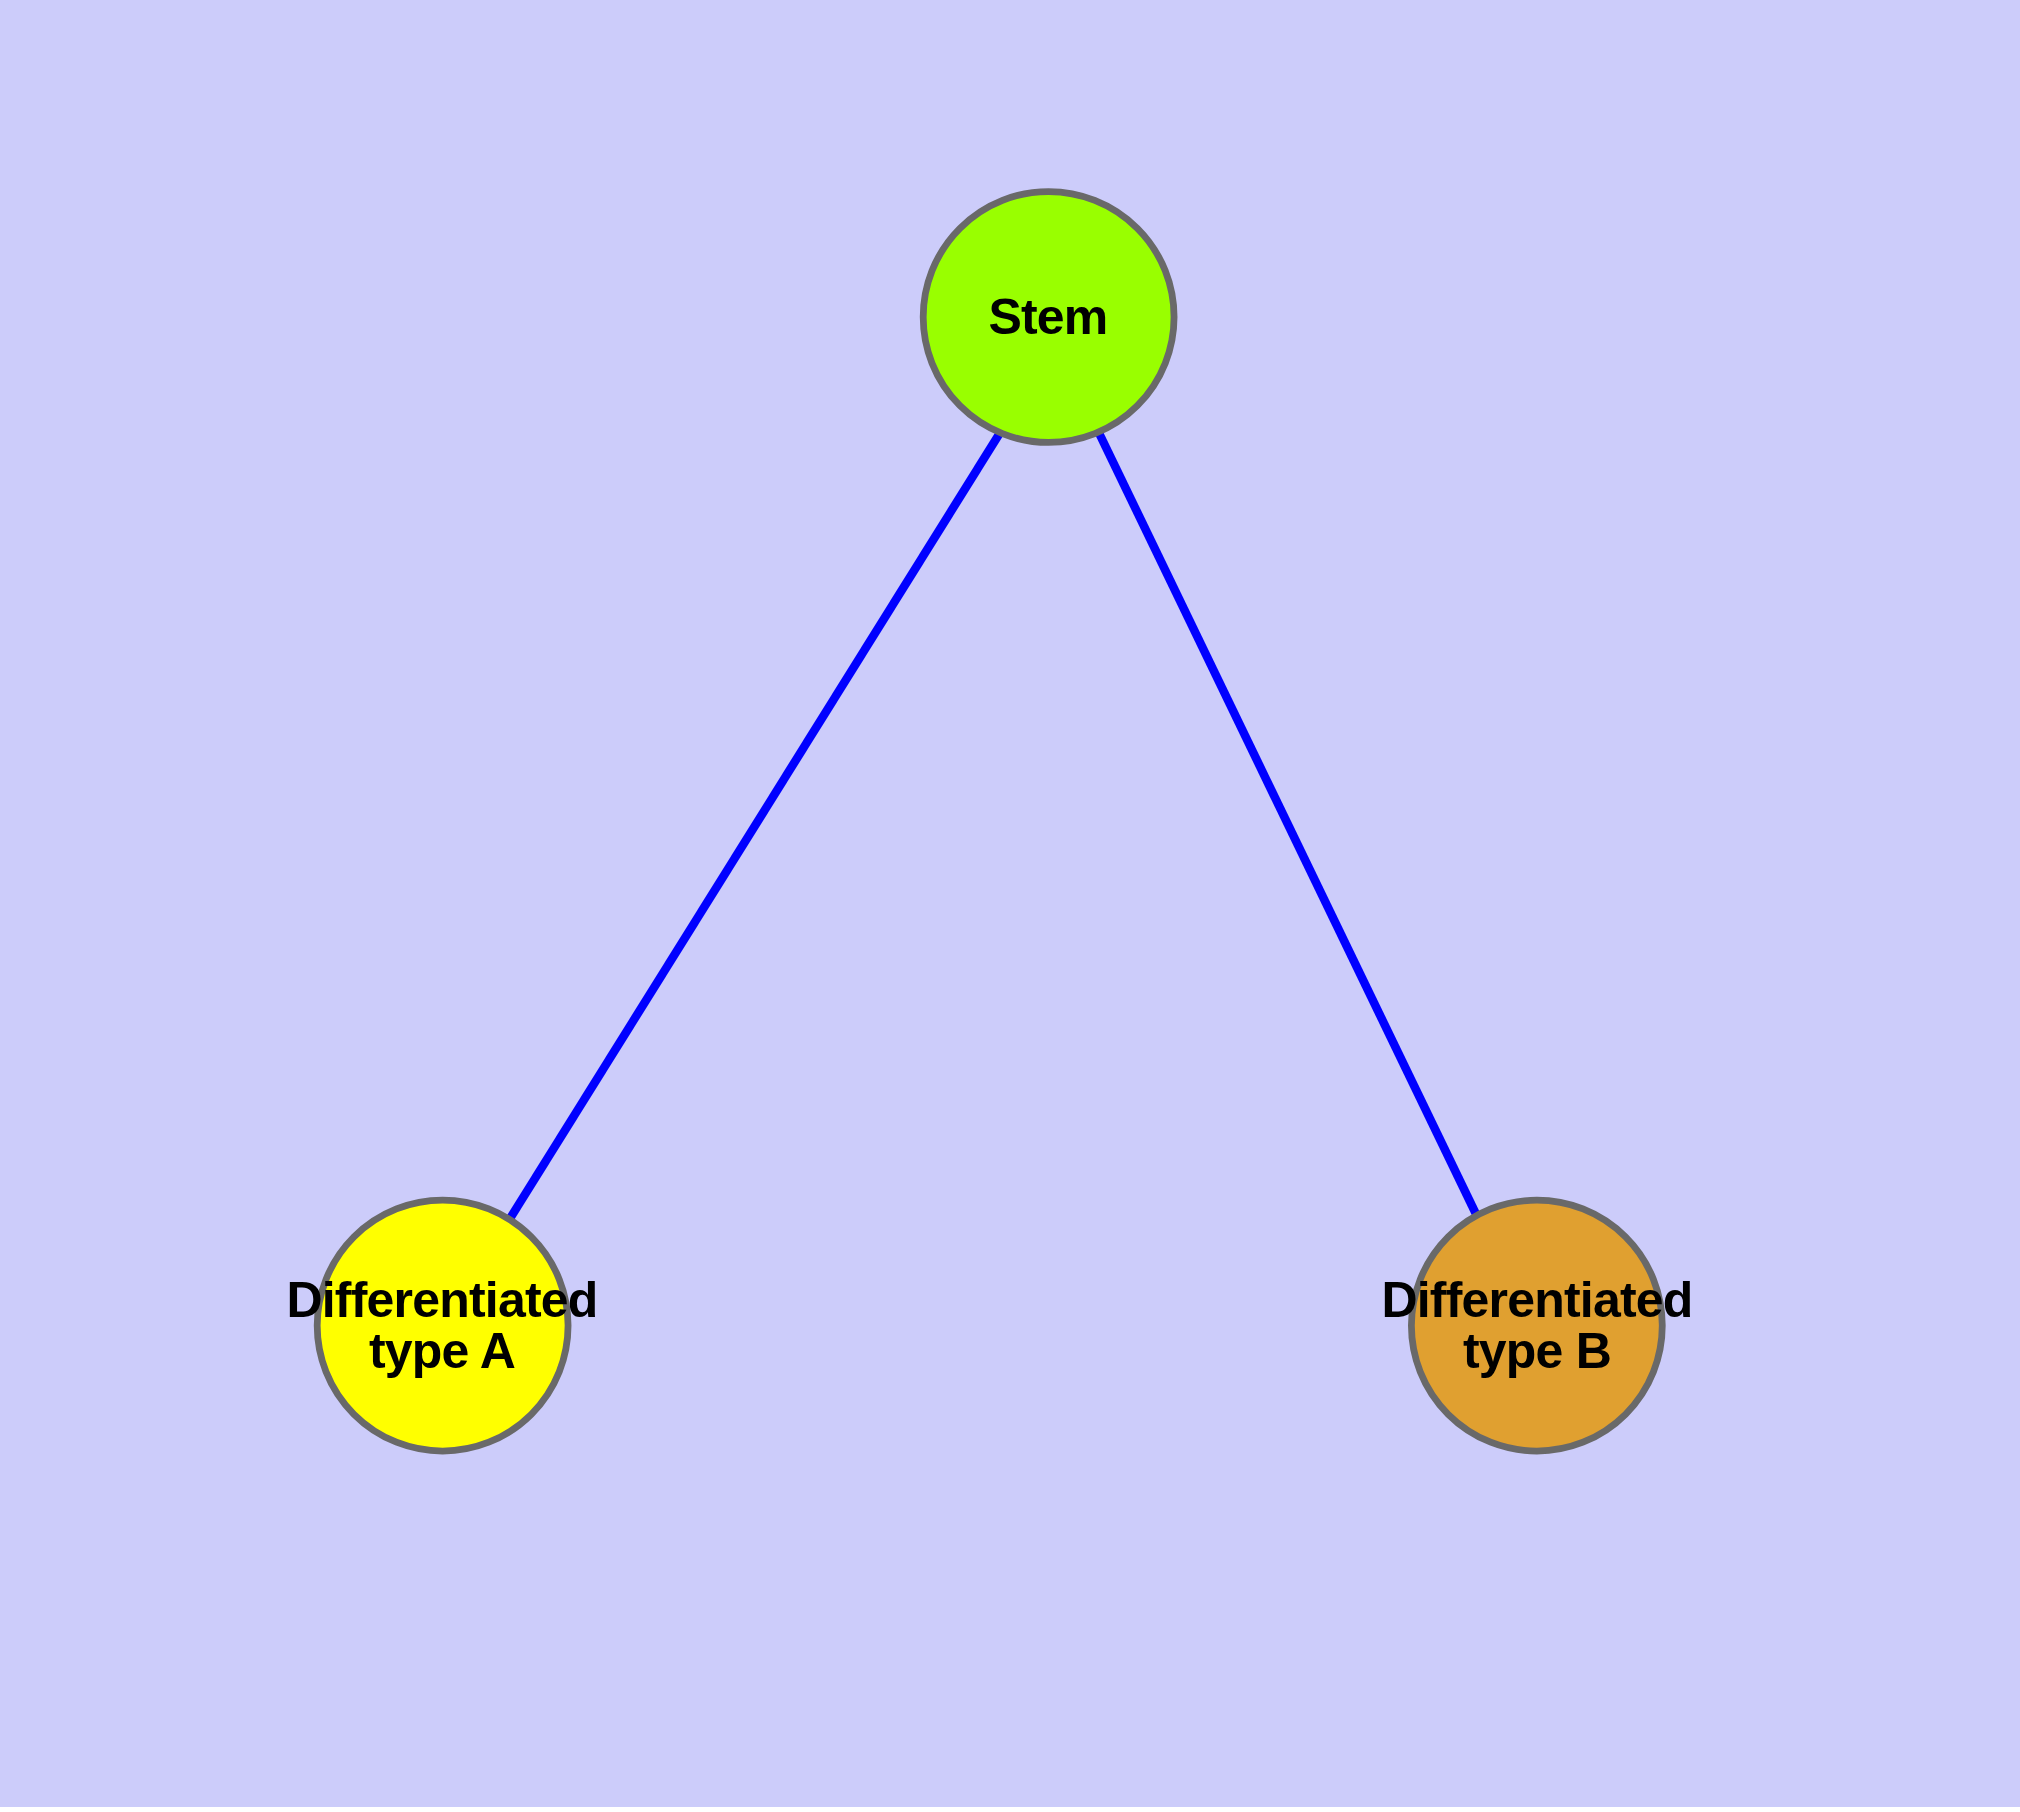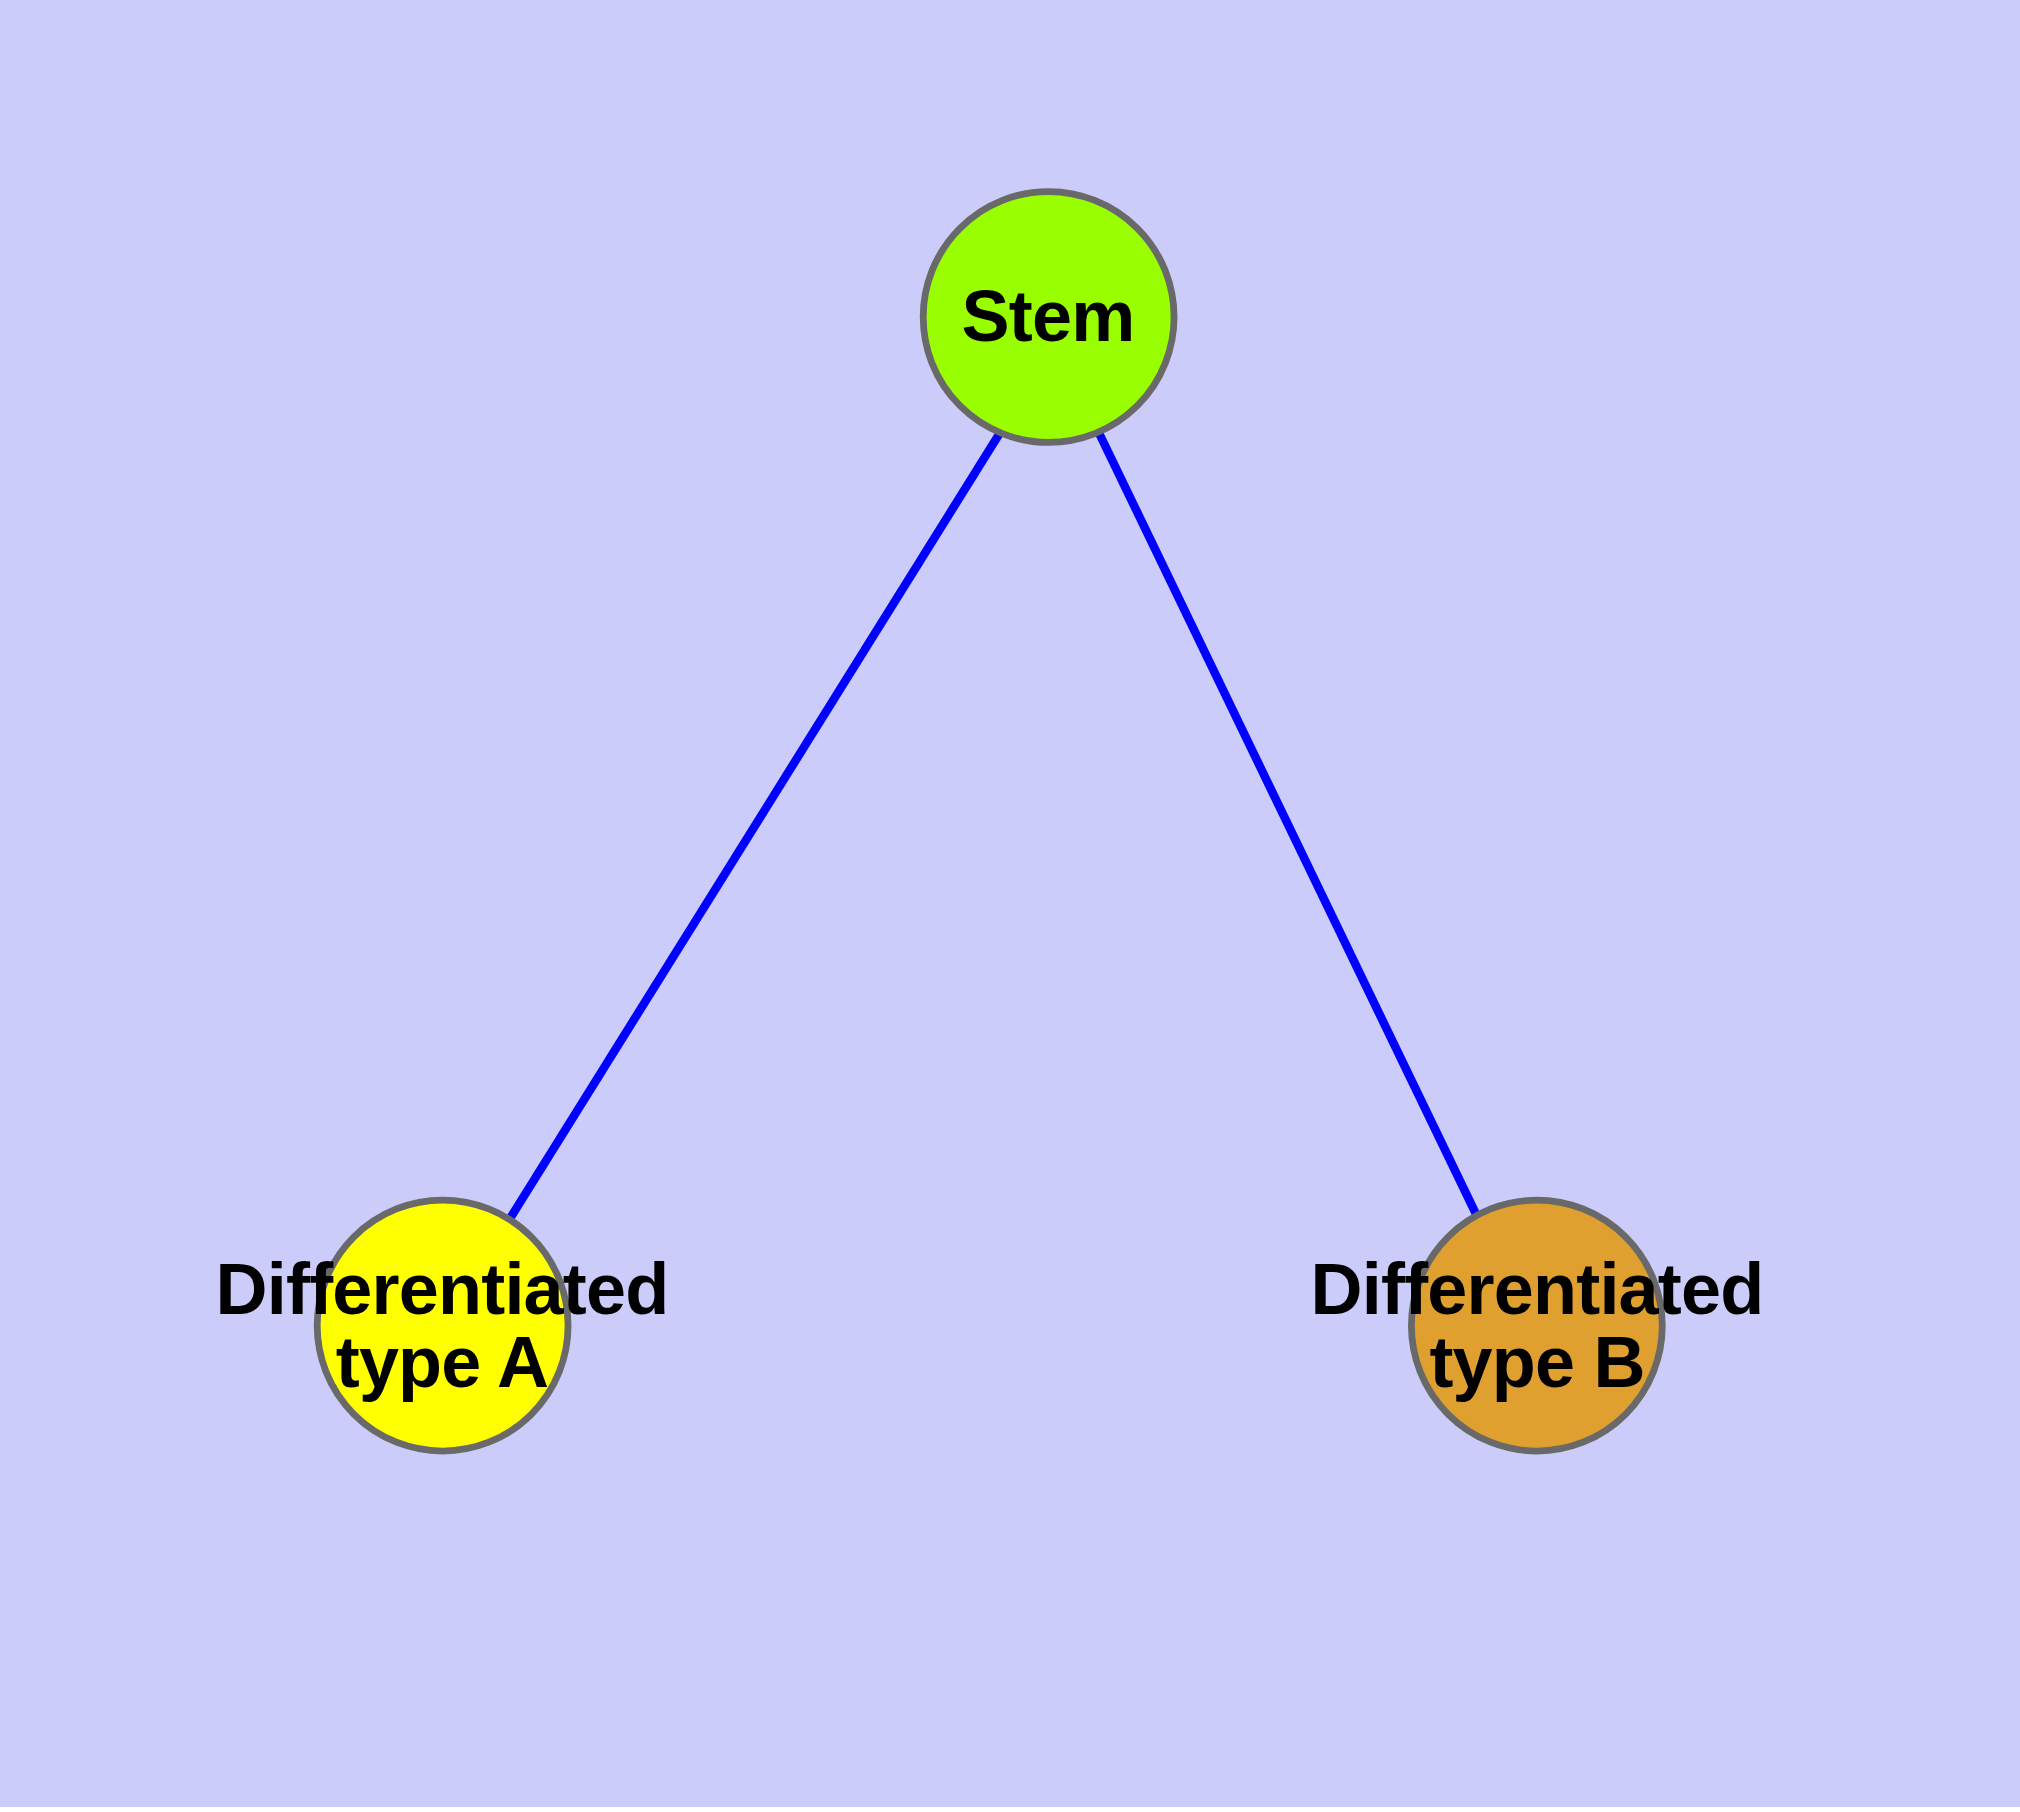--- a/index.html
+++ b/index.html
@@ -42,21 +42,21 @@
   }
   .node-circle {
     stroke: #696969;
     stroke-width: 8;
   }
   .node-label {
     position: absolute;
     color: #000000;
     font-family: "Liberation Sans", sans-serif;
     font-weight: bold;
-    font-size: 72px;
+    font-size: 50px;
     line-height: 1.02;
     text-align: center;
     white-space: pre;
     pointer-events: none;
     transform: translate(-50%, -50%);
     letter-spacing: -0.8px;
   }
 </style>
 </head>
 <body>

